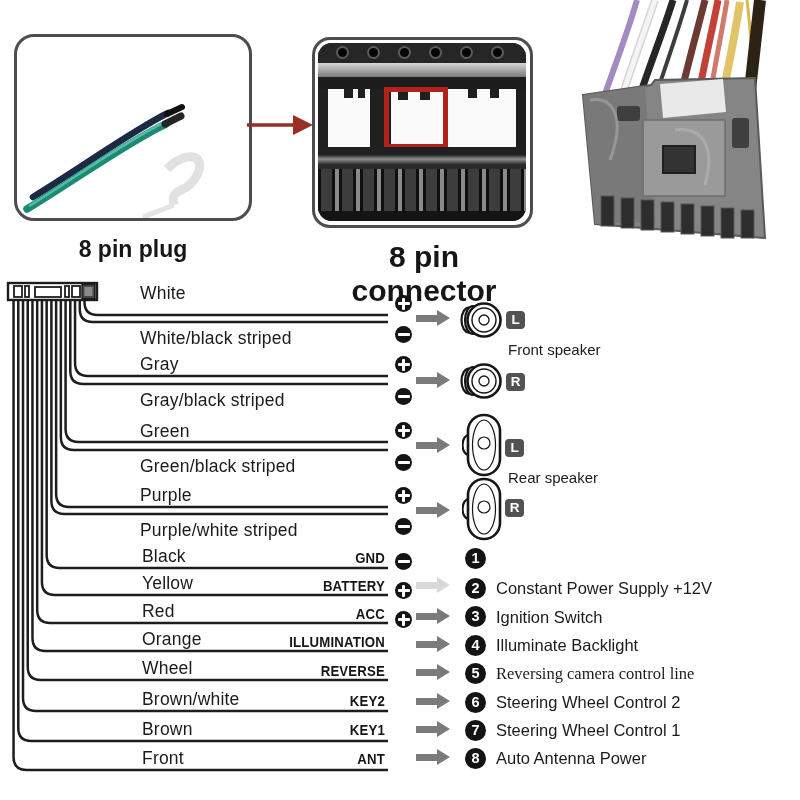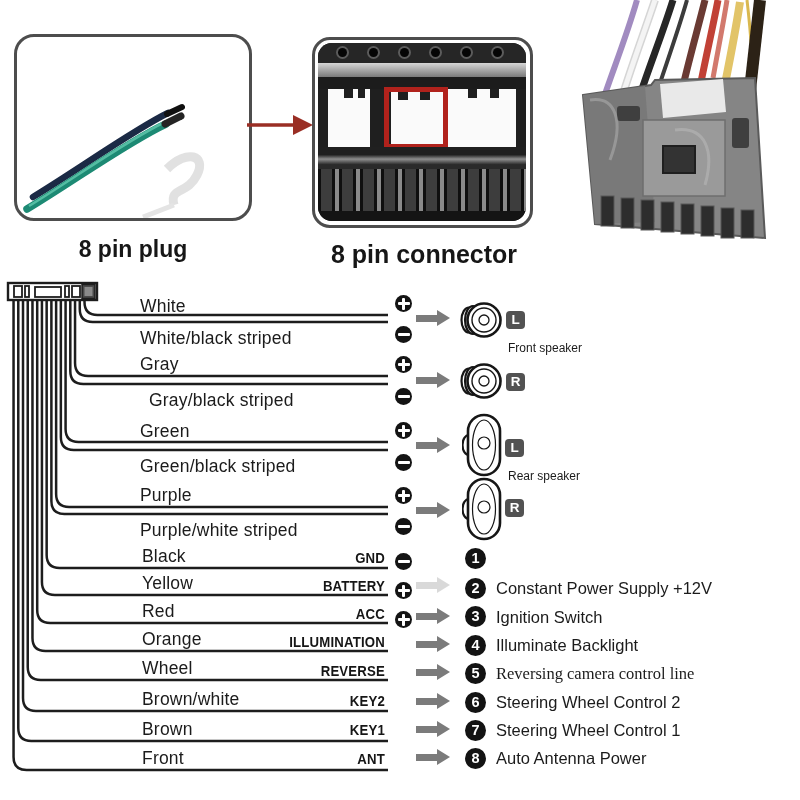--- a/index.html
+++ b/index.html
@@ -12,21 +12,21 @@
   
   .cphoto{position:absolute;left:3px;top:3px;width:208px;height:178px;border-radius:14px;overflow:hidden;background:#181818;}
   .cphoto .seg{position:absolute;left:0;width:100%;}
   .hole{position:absolute;top:5px;width:9px;height:9px;border-radius:50%;background:#050505;box-shadow:0 0 0 2px #5c5c5c;}
   .redbox{position:absolute;border:5px solid #b1221c;background:transparent;}
   .notch{position:absolute;background:#1f1f1f;}
   
   .wire-name{position:absolute;font-size:17.5px;line-height:18px;letter-spacing:.2px;color:#1b1b1b;white-space:nowrap;}
   .tag{position:absolute;left:180px;width:205px;text-align:right;font-weight:bold;font-size:15px;line-height:16px;
        transform:scaleX(.88);transform-origin:100% 50%;letter-spacing:.2px;color:#161616;}
-  .spk-label{position:absolute;font-size:12px;color:#1b1b1b;white-space:nowrap;}
+  .spk-label{position:absolute;font-size:15px;color:#1b1b1b;white-space:nowrap;}
   .desc{position:absolute;left:496px;font-size:16.5px;line-height:21px;color:#1b1b1b;white-space:nowrap;}
   
   .pm{position:absolute;width:17px;height:17px;border-radius:50%;background:#141414;}
   .pm i{position:absolute;background:#fff;border-radius:1px;}
   .pm .h{left:2.5px;top:6.6px;width:12px;height:3.8px;}
   .pm .v{left:6.6px;top:2.5px;width:3.8px;height:12px;}
   
   .arrow{position:absolute;width:34px;height:17px;}
   .arrow .stem{position:absolute;left:0;top:4.6px;width:21px;height:7.8px;background:#7b7b7b;}
   .arrow .tip{position:absolute;left:21px;top:0;width:0;height:0;
@@ -85,21 +85,21 @@
         <div class="notch" style="left:102px;top:2px;width:10px;height:9px;"></div>
         <div class="notch" style="left:150px;top:0;width:9px;height:9px;"></div>
         <div class="notch" style="left:172px;top:0;width:9px;height:9px;"></div>
       </div>
       <div class="redbox" style="left:66px;top:44px;width:54px;height:52px;"></div>
       <div class="seg" style="top:104px;height:22px;background:linear-gradient(#202020 35%,#8f8f8f 55%,#2a2a2a 80%);"></div>
       <div class="seg" style="top:126px;height:42px;background:repeating-linear-gradient(90deg,#0f0f0f 0 3px,#3d3d3d 3px 14px,#0f0f0f 14px 17px,#8a8a8a 17px 21px);"></div>
       <div class="seg" style="top:168px;height:10px;background:#141414;"></div>
     </div>
   </div>
-  <div class="caption" style="left:318px;top:240px;width:212px;font-size:25px;">8 pin connector</div>
+  <div class="caption" style="left:318px;top:240px;width:212px;font-size:30px;">8 pin connector</div>
 
   <svg class="abs" style="left:555px;top:0;" width="245" height="250" viewBox="0 0 245 250">
     <path d="M 82 0 C 72 35, 58 70, 48 100" stroke="#a18bc0" stroke-width="6" fill="none"></path>
     <path d="M 100 0 C 90 30, 78 62, 68 94" stroke="#d5d5d5" stroke-width="8" fill="none"></path>
     <path d="M 100 0 C 90 30, 78 62, 68 94" stroke="#f4f4f4" stroke-width="5" fill="none"></path>
     <path d="M 118 0 C 108 32, 96 62, 86 92" stroke="#262626" stroke-width="7" fill="none"></path>
     <path d="M 132 0 C 124 28, 114 56, 104 86" stroke="#3c3c3c" stroke-width="4" fill="none"></path>
     <path d="M 150 0 C 143 28, 135 56, 128 86" stroke="#6a3a33" stroke-width="7" fill="none"></path>
     <path d="M 163 0 C 158 26, 152 52, 146 82" stroke="#c14136" stroke-width="7" fill="none"></path>
     <path d="M 172 0 C 168 25, 163 50, 158 78" stroke="#d2796d" stroke-width="5" fill="none"></path>
@@ -151,21 +151,21 @@
         <path d="M 41.92999999999999 299 L 41.92999999999999 582 Q 41.92999999999999 595 54.92999999999999 595 L 388 595" fill="none" stroke="#1d1d1d" stroke-width="2.5"></path>
         <path d="M 37.199999999999996 299 L 37.199999999999996 610 Q 37.199999999999996 623 50.199999999999996 623 L 388 623" fill="none" stroke="#1d1d1d" stroke-width="2.5"></path>
         <path d="M 32.47 299 L 32.47 638 Q 32.47 651 45.47 651 L 388 651" fill="none" stroke="#1d1d1d" stroke-width="2.5"></path>
         <path d="M 27.739999999999995 299 L 27.739999999999995 667 Q 27.739999999999995 680 40.739999999999995 680 L 388 680" fill="none" stroke="#1d1d1d" stroke-width="2.5"></path>
         <path d="M 23.00999999999999 299 L 23.00999999999999 698 Q 23.00999999999999 711 36.00999999999999 711 L 388 711" fill="none" stroke="#1d1d1d" stroke-width="2.5"></path>
         <path d="M 18.28 299 L 18.28 728 Q 18.28 741 31.28 741 L 388 741" fill="none" stroke="#1d1d1d" stroke-width="2.5"></path>
         <path d="M 13.549999999999997 299 L 13.549999999999997 757 Q 13.549999999999997 770 26.549999999999997 770 L 388 770" fill="none" stroke="#1d1d1d" stroke-width="2.5"></path>
       </g>
   </svg>
 
-  <div class="wire-name" style="left:140px;top:297px;">White</div>
+  <div class="wire-name" style="left:140px;top:284px;">White</div>
   <div class="wire-name" style="left:140px;top:329px;">White/black striped</div>
   <div class="pm" style="left:395px;top:295px;">
       <i class="v"></i>
       <i class="h"></i>
     </div>
   <div class="pm" style="left:395px;top:326px;">
       <i class="h"></i>
     </div>
   <div class="arrow" style="left:416px;top:310px;">
       <span class="stem"></span>
@@ -175,21 +175,21 @@
     <ellipse cx="10" cy="21" rx="7.5" ry="12.5" fill="#fff" stroke="#161616" stroke-width="2.2"></ellipse>
     <ellipse cx="14" cy="21" rx="8" ry="14" fill="#fff" stroke="#161616" stroke-width="2.2"></ellipse>
     <circle cx="25" cy="21" r="16.5" fill="#fff" stroke="#161616" stroke-width="2.6"></circle>
     <circle cx="25" cy="21" r="12" fill="none" stroke="#161616" stroke-width="1.4"></circle>
     <circle cx="25" cy="21" r="5" fill="none" stroke="#161616" stroke-width="1.3"></circle>
   </svg>
   <div class="badge-lr" style="left:506px;top:311px;">L</div>
   <div class="spk-label" style="left:508px;top:341px;">Front speaker</div>
 
   <div class="wire-name" style="left:140px;top:355px;">Gray</div>
-  <div class="wire-name" style="left:140px;top:391px;margin-left:9px;">Gray/black striped</div>
+  <div class="wire-name" style="left:140px;top:391px;">Gray/black striped</div>
   <div class="pm" style="left:395px;top:356px;">
       <i class="v"></i>
       <i class="h"></i>
     </div>
   <div class="pm" style="left:395px;top:388px;">
       <i class="h"></i>
     </div>
   <div class="arrow" style="left:416px;top:372px;">
       <span class="stem"></span>
       <span class="tip"></span>

